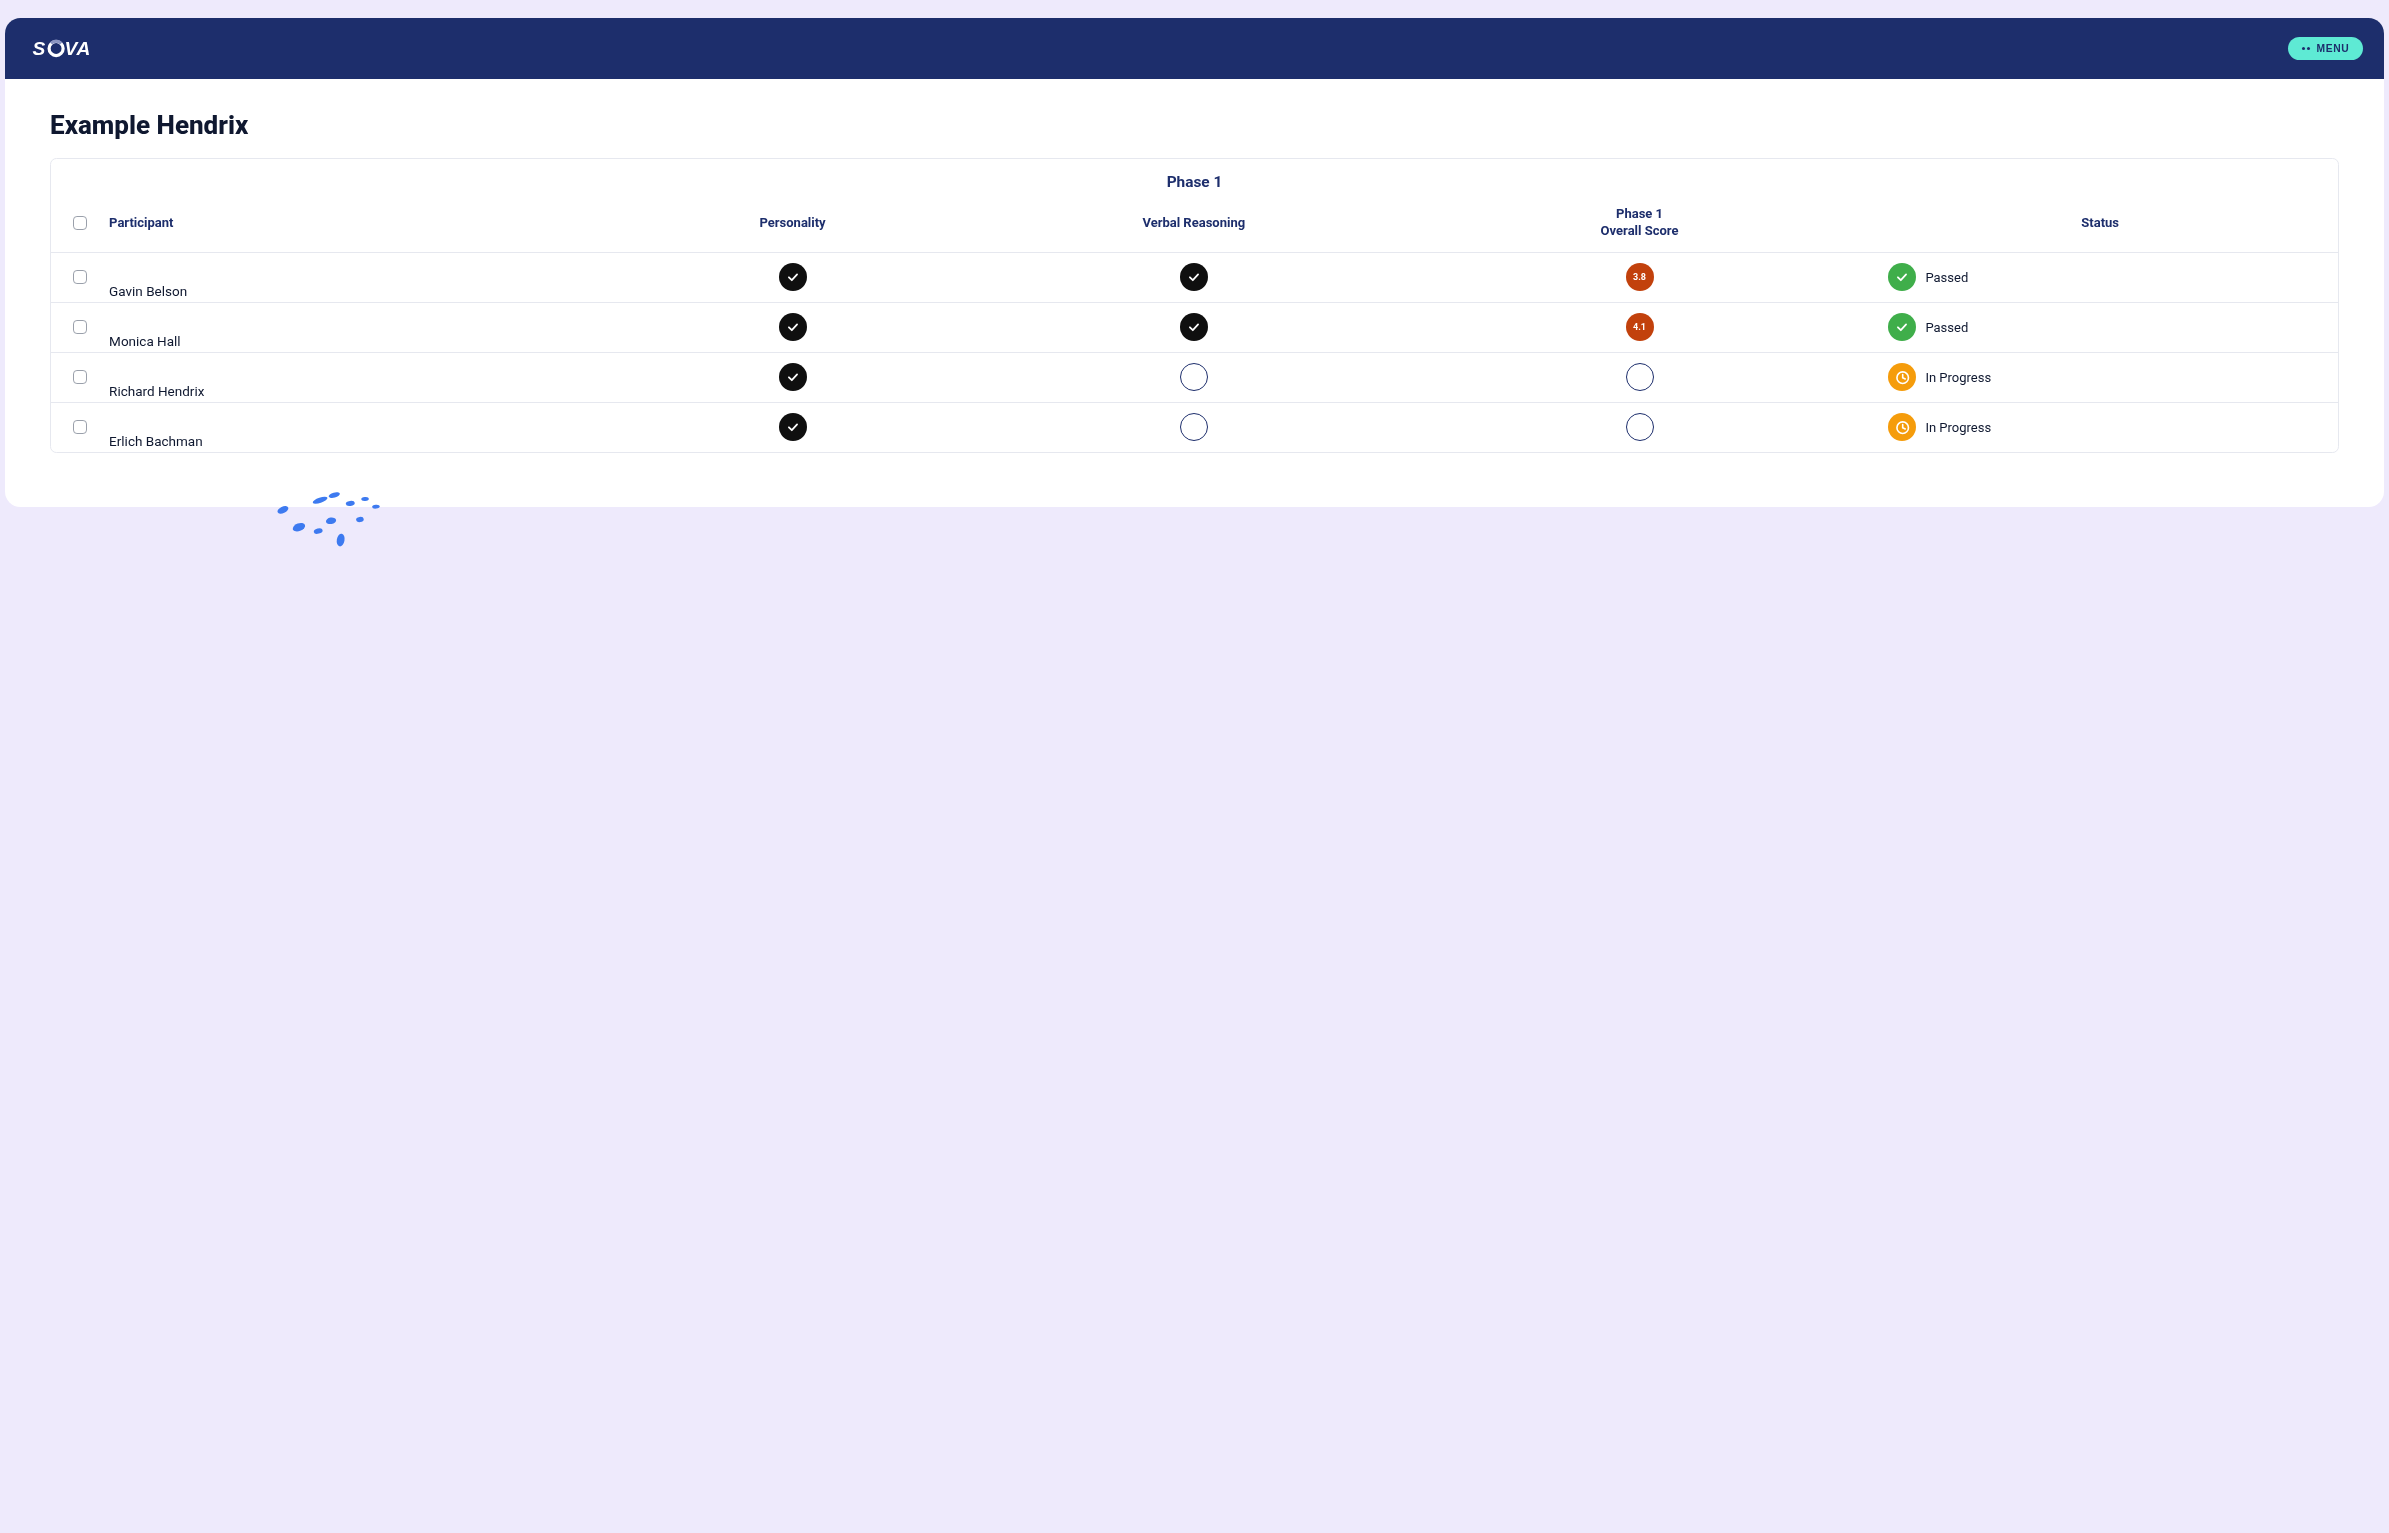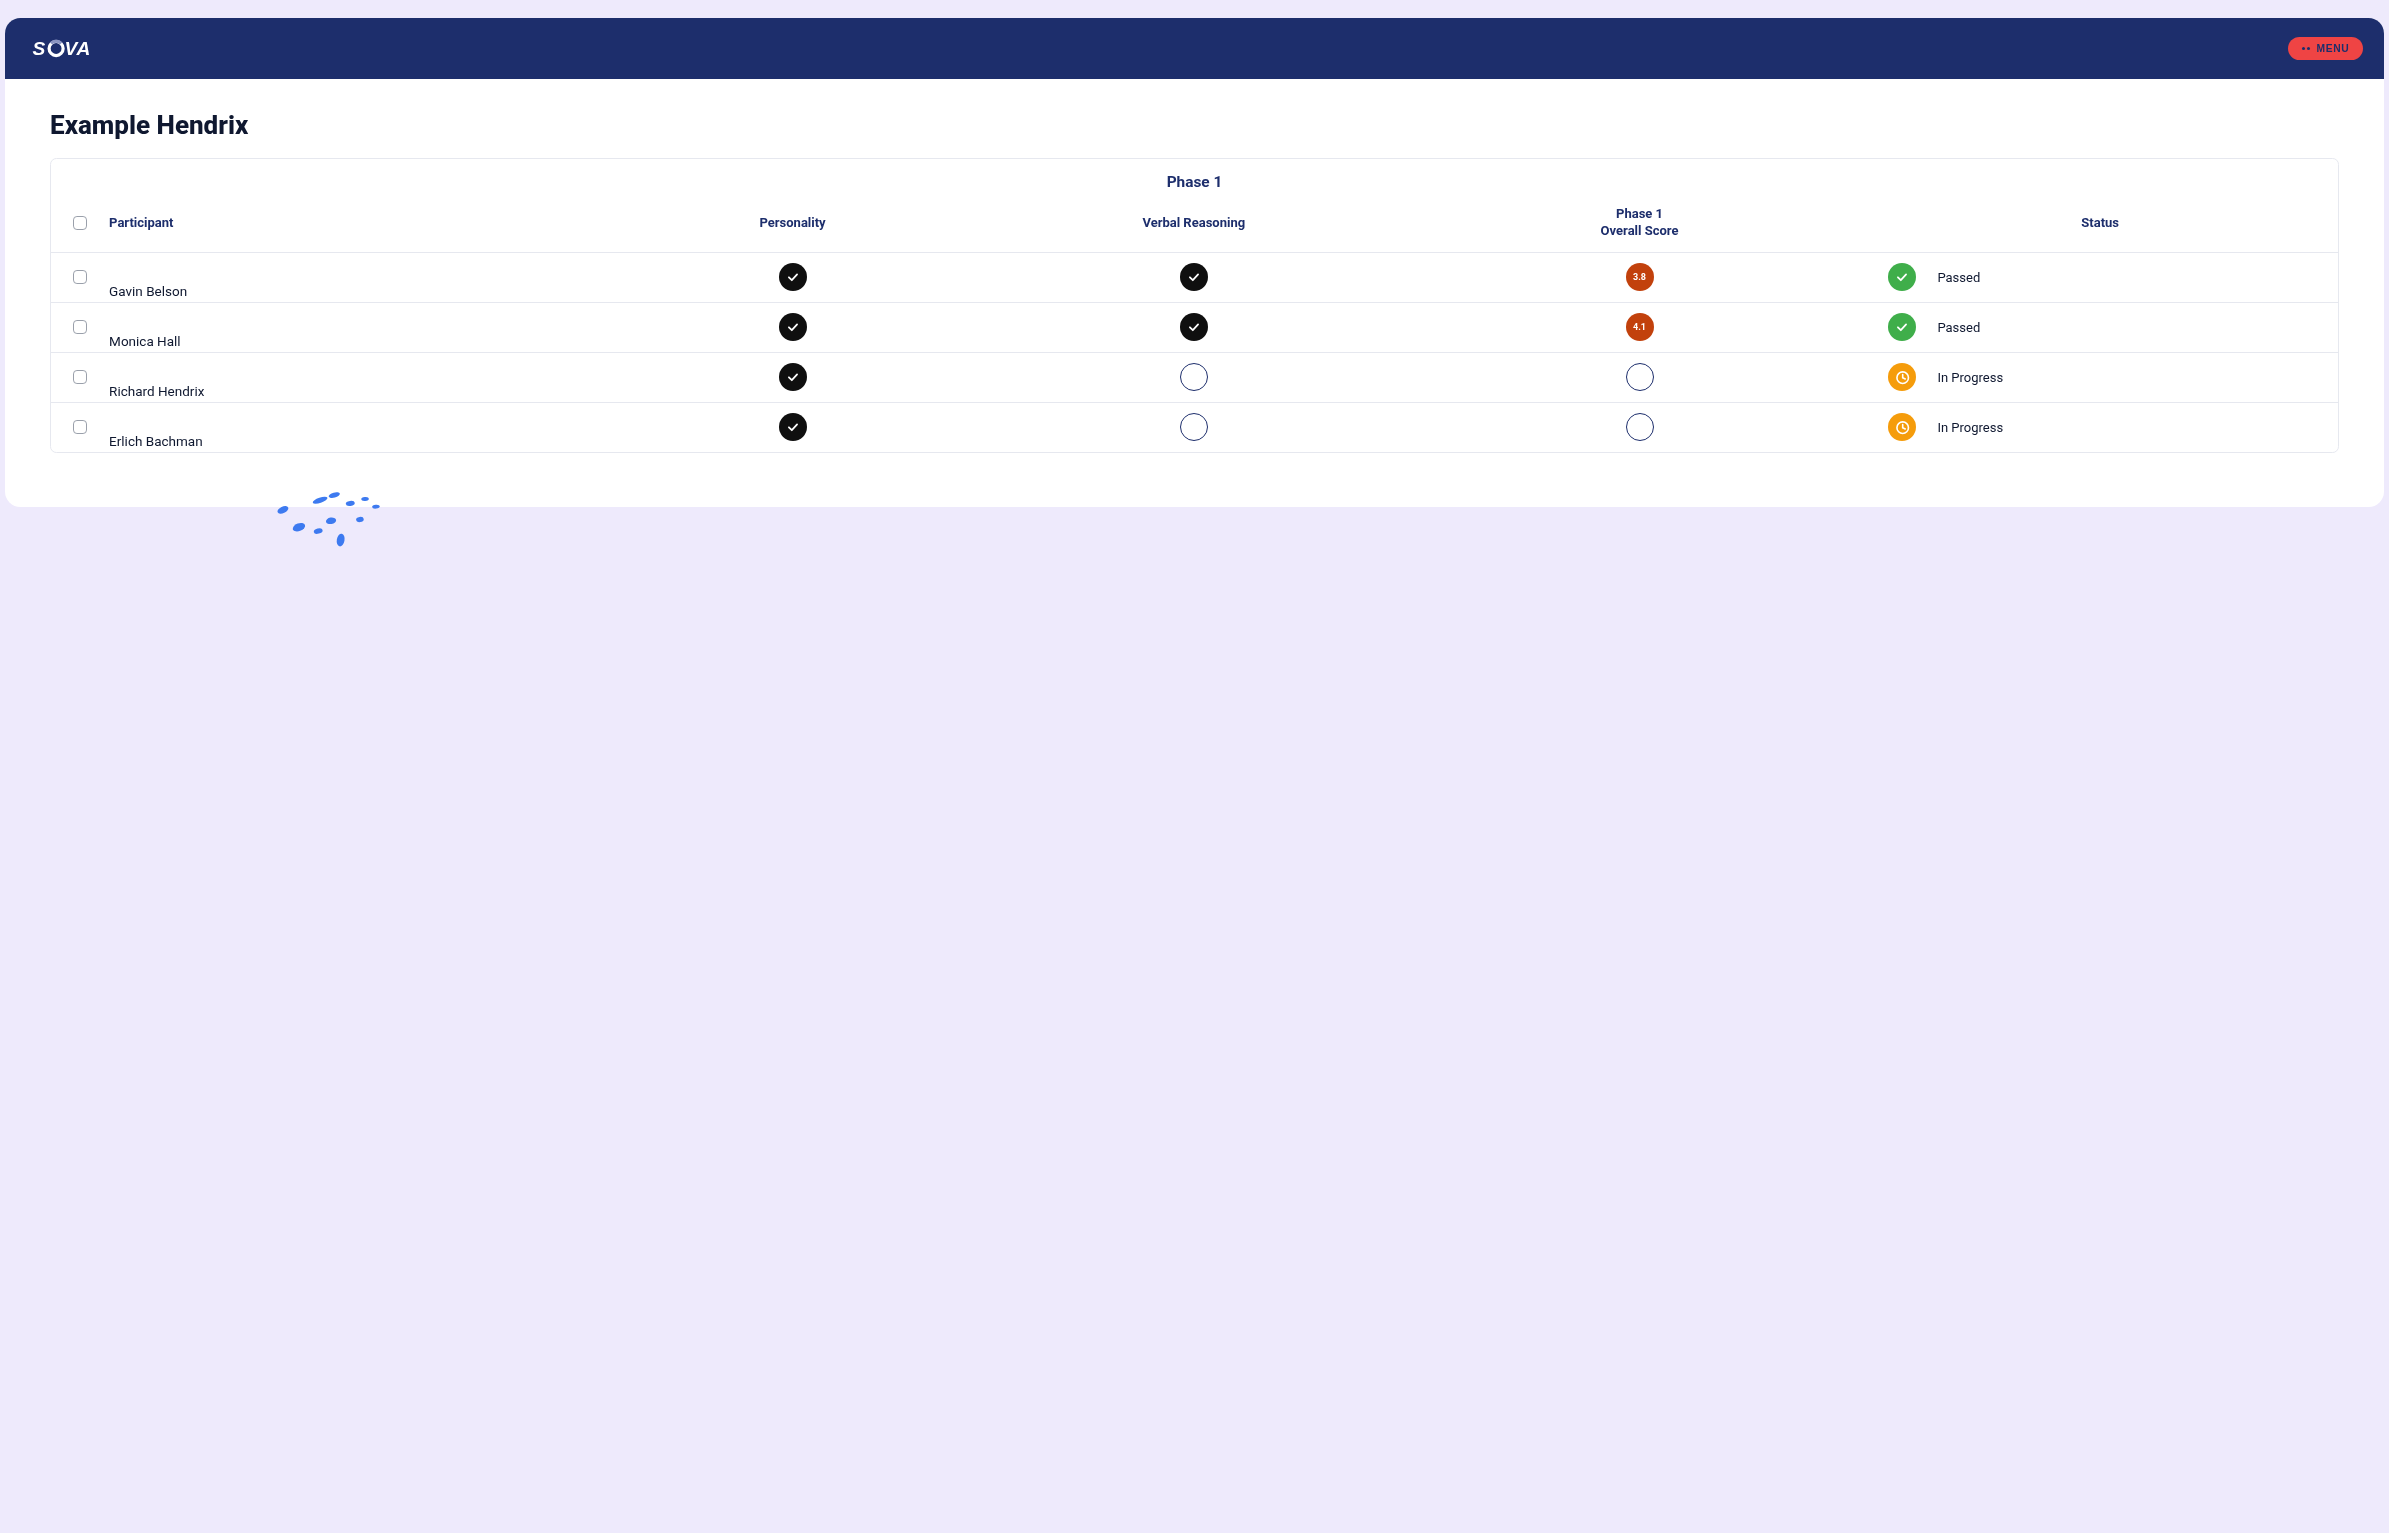--- a/index.html
+++ b/index.html
@@ -30,21 +30,21 @@
     }
     .logo {
       display: flex;
       align-items: center;
       color: #fff;
       font-weight: 800;
       letter-spacing: 1.3px;
       font-size: 19.3px;
     }
     .menu-btn {
-      background: #ef4444;
+      background: #5eead4;
       color: #1d2e6c;
       border: none;
       border-radius: 643px;
       padding: 6.4px 14px;
       font-weight: 700;
       font-size: 10.3px;
       letter-spacing: 0.6px;
       display: flex;
       align-items: center;
       gap: 6.4px;
@@ -143,21 +143,21 @@
     }
     .circle.score {
       background: #c2410c;
       color: #fff;
       font-size: 9px;
       font-weight: 700;
     }
     .status-cell {
       display: flex;
       align-items: center;
-      gap: 21px;
+      gap: 9px;
       justify-content: flex-start;
       padding-left: 26px;
     }
     .status-circle {
       width: 28px;
       height: 28px;
       border-radius: 50%;
       display: flex;
       align-items: center;
       justify-content: center;

